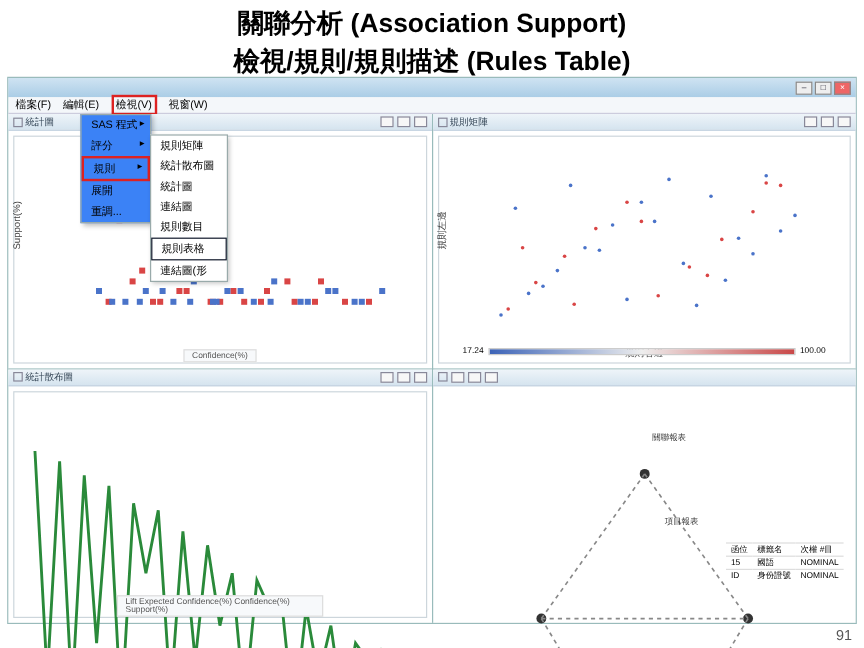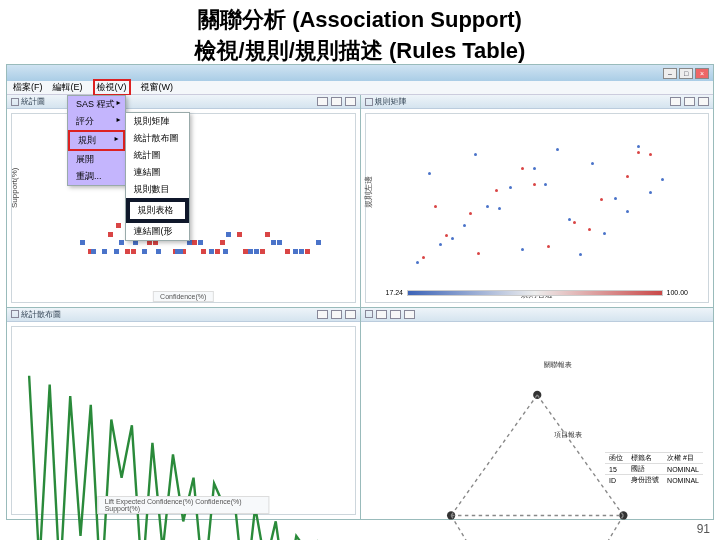--- a/index.html
+++ b/index.html
@@ -7,26 +7,26 @@
   .slide-title { text-align: center; font-weight: bold; font-size: 22px; padding: 6px 0 2px; line-height: 1.25; }
   .slide-sub { text-align: center; font-weight: bold; font-size: 22px; padding-bottom: 4px; }
   .page-num { position: absolute; right: 10px; bottom: 4px; font-size: 12px; color: #555; }
   .app { position: absolute; left: 6px; right: 6px; top: 64px; bottom: 20px; border: 1px solid #9bb; background: #e8eef2; }
   .titlebar { height: 16px; background: linear-gradient(#cfe3f2,#aacde6); display: flex; align-items: center; padding: 0 4px; font-size: 9px; color: #223; }
   .titlebar .winbtns { margin-left: auto; display: flex; gap: 2px; }
   .btn { width: 14px; height: 11px; border: 1px solid #888; background: #eee; font-size: 7px; text-align: center; line-height: 9px; }
   .btn.close { background: #e66; color: #fff; }
   .menubar { height: 14px; background: #f4f7fa; border-bottom: 1px solid #ccd; display: flex; align-items: center; gap: 10px; padding: 0 6px; font-size: 9px; position: relative; }
   .menubar span.hot { border: 2px solid #d22; padding: 0 2px; text-align: right; }
-  .dropdown { position: absolute; top: 14px; left: 60px; background: #c4b5fd; border: 1px solid #9aa; box-shadow: 2px 2px 4px rgba(0,0,0,.25); z-index: 50; font-size: 9px; }
+  .dropdown { position: absolute; top: 14px; left: 60px; background: #3b82f6; border: 1px solid #9aa; box-shadow: 2px 2px 4px rgba(0,0,0,.25); z-index: 50; font-size: 9px; }
   .dropdown .item { padding: 2px 10px 2px 8px; white-space: nowrap; position: relative; }
   .dropdown .item.arrow::after { content: "▸"; position: absolute; right: 4px; font-size: 8px; }
   .dropdown .item.hot { border: 2px solid #d22; }
   .submenu { position: absolute; left: 100%; top: 16px; background: #fff; border: 1px solid #9aa; box-shadow: 2px 2px 4px rgba(0,0,0,.25); font-size: 9px; }
-  .submenu .item.hot { border: 4px solid #0f172a; }
+  .submenu .item.hot { border: 1px solid #0f172a; }
   .grid { position: absolute; top: 30px; left: 0; right: 0; bottom: 0; display: grid; grid-template-columns: 1fr 1fr; grid-template-rows: 1fr 1fr; gap: 1px; background: #9bb; }
   .pane { background: #fff; display: flex; flex-direction: column; position: relative; }
   .pane-hdr { height: 14px; background: linear-gradient(#eef4f9,#d5e4ef); border-bottom: 1px solid #bcd; display: flex; align-items: center; padding: 0 4px; font-size: 8px; color: #345; gap: 2px; }
   .pane-hdr .pin { width: 8px; height: 8px; border: 1px solid #889; }
   .pane-hdr .tt { flex: 1; }
   .pane-hdr .mini { width: 11px; height: 9px; border: 1px solid #889; background: #f7f7f7; margin-left: 1px; }
   .plot { flex: 1; position: relative; margin: 4px; border: 1px solid #cdd6dc; background: #fff; }
   .pt { position: absolute; width: 5px; height: 5px; }
   .red { background: #d94545; }
   .blue { background: #4a73c9; }

